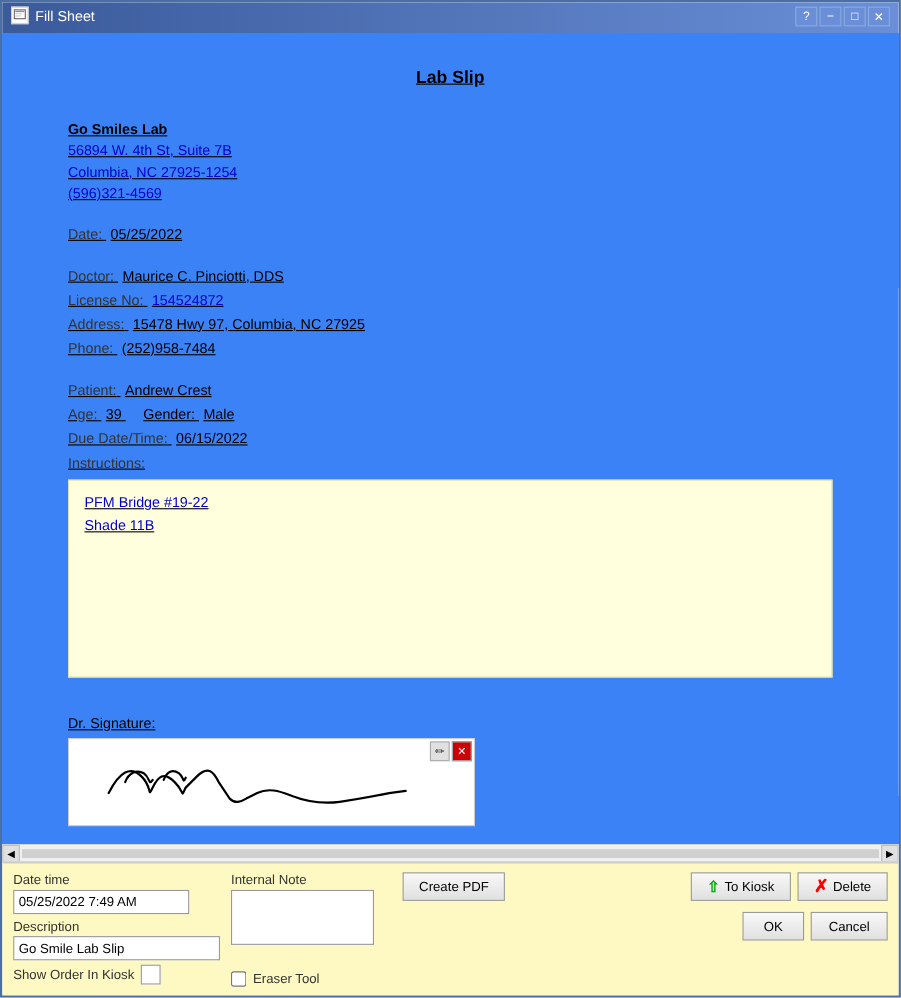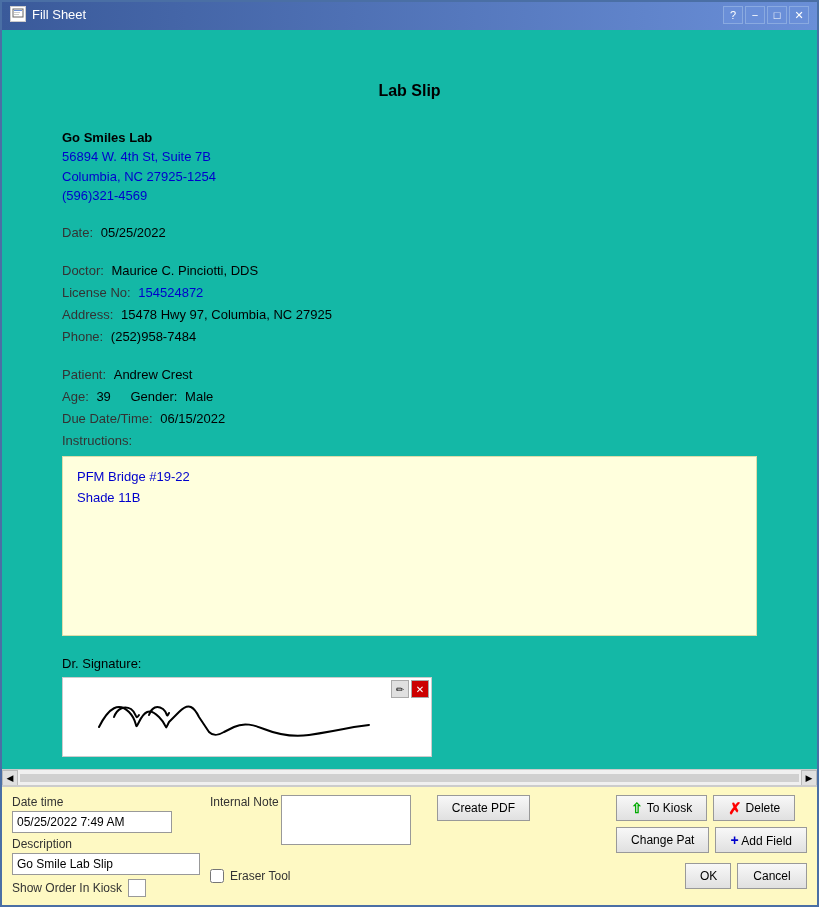--- a/index.html
+++ b/index.html
@@ -80,23 +80,24 @@
       overflow-x: auto;
       background: white;
       position: relative;
     }
 
     .scroll-area::-webkit-scrollbar { width: 16px; }
     .scroll-area::-webkit-scrollbar-track { background: #f0f0f0; border-left: 1px solid #ccc; }
     .scroll-area::-webkit-scrollbar-thumb { background: #c0c0c0; border: 1px solid #a0a0a0; }
 
     .document {
-      padding: 52px 60px;
+      padding: 32px 60px;
       min-width: 700px;
-      background: #14b8a6;
+      background: #3b82f6;
+      text-decoration: underline;
     }
 
     .doc-title {
       text-align: center;
       font-size: 16px;
       font-weight: bold;
       margin-bottom: 30px;
     }
 
     .lab-name {
@@ -134,21 +135,21 @@
       width: 100%;
     }
 
     .instructions-text {
       color: #0000cc;
       font-size: 13px;
       line-height: 1.6;
     }
 
     .signature-section {
-      margin-top: 20px;
+      margin-top: 34px;
     }
 
     .signature-label {
       font-size: 13px;
       margin-bottom: 6px;
     }
 
     .signature-box {
       width: 370px;
       height: 80px;
@@ -251,21 +252,21 @@
     .field-input.datetime {
       width: 160px;
     }
 
     .field-input.description {
       width: 188px;
     }
 
     .internal-note-area {
       display: flex;
-      flex-direction: row;
+      flex-direction: column;
       gap: 2px;
     }
 
     .internal-note-input {
       width: 130px;
       height: 50px;
       border: 1px solid #999;
       background: white;
       padding: 2px 4px;
       font-size: 12px;
@@ -339,21 +340,21 @@
       gap: 4px;
     }
 
     .x-icon {
       color: red;
       font-size: 16px;
       font-weight: bold;
     }
 
     .btn-ok {
-      width: 46px;
+      width: 56px;
     }
 
     .btn-cancel {
       width: 70px;
     }
 
     .bottom-panel-inner {
       display: flex;
       gap: 0;
       align-items: flex-start;
@@ -542,29 +543,20 @@
           <div class="btn-row">
             <button class="btn btn-blue-arrow">
               <span class="arrow-up">⇧</span>
               <span>To Kiosk</span>
             </button>
             <button class="btn btn-delete">
               <span class="x-icon">✗</span>
               <span>Delete</span>
             </button>
           </div>
-          <div class="btn-row">
-            <button class="btn">
-              <span>Change Pat</span>
-            </button>
-            <button class="btn">
-              <span class="btn-plus">+</span>
-              <span>Add Field</span>
-            </button>
-          </div>
           <div class="btn-row" style="justify-content: flex-end; margin-top: 4px;">
             <button class="btn btn-ok">
               <span>OK</span>
             </button>
             <button class="btn btn-cancel">
               <span>Cancel</span>
             </button>
           </div>
         </div>
 

